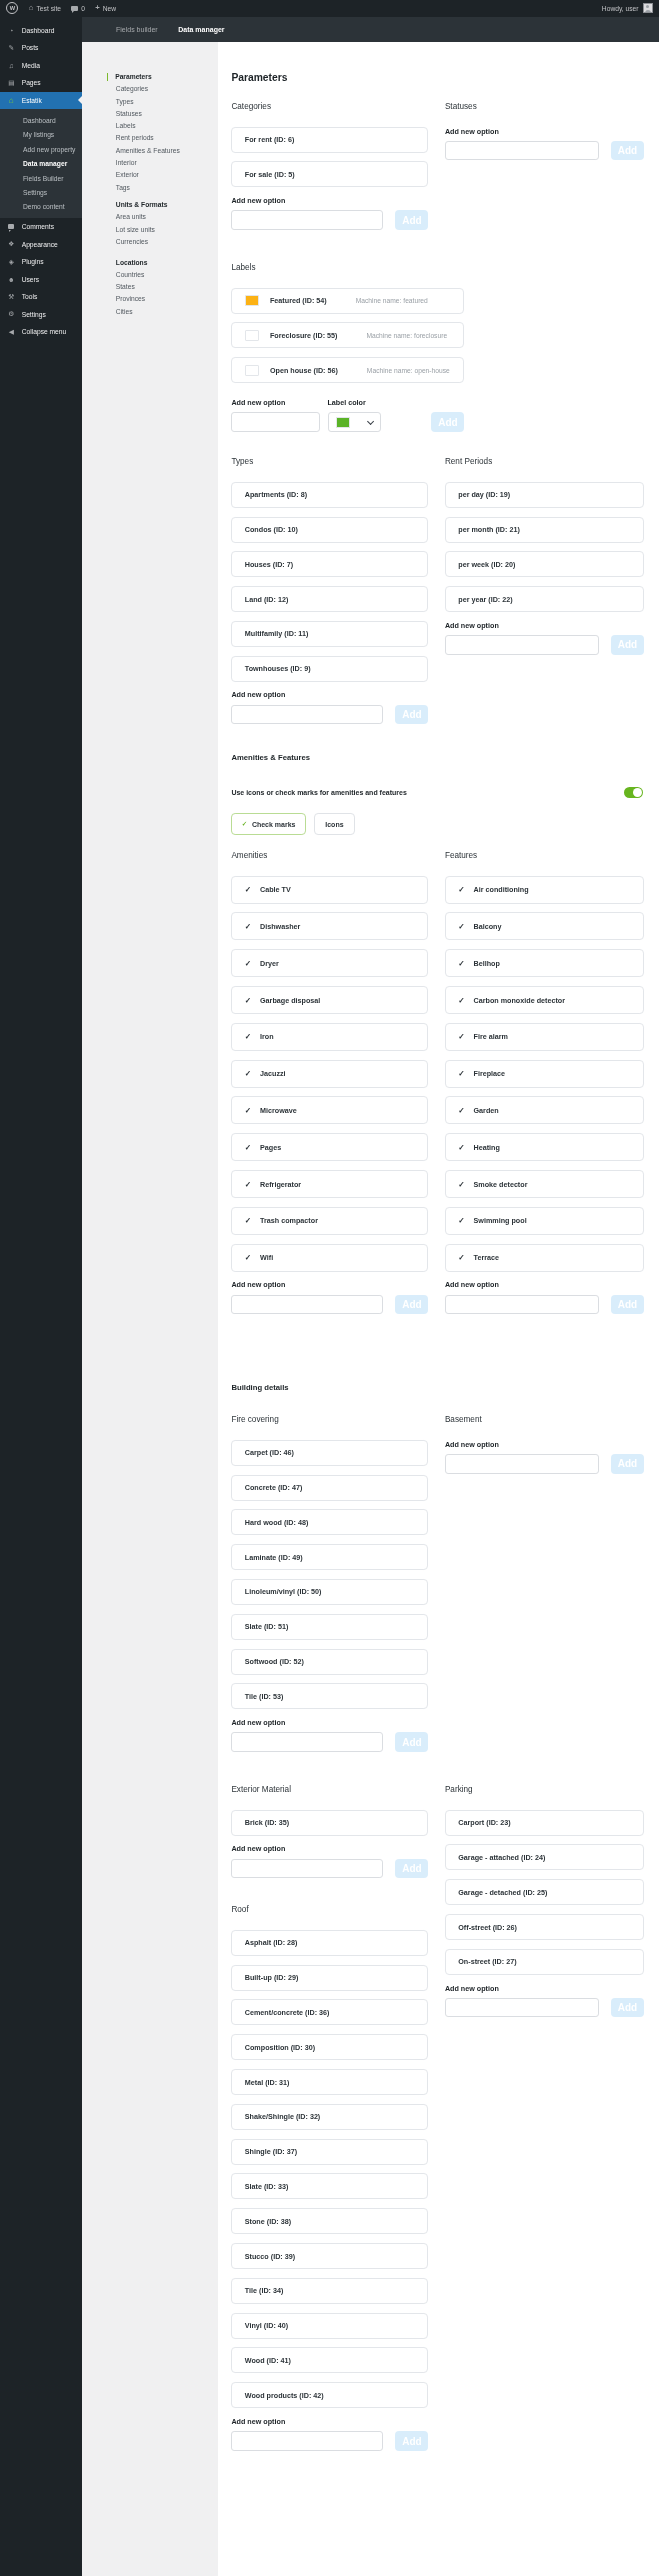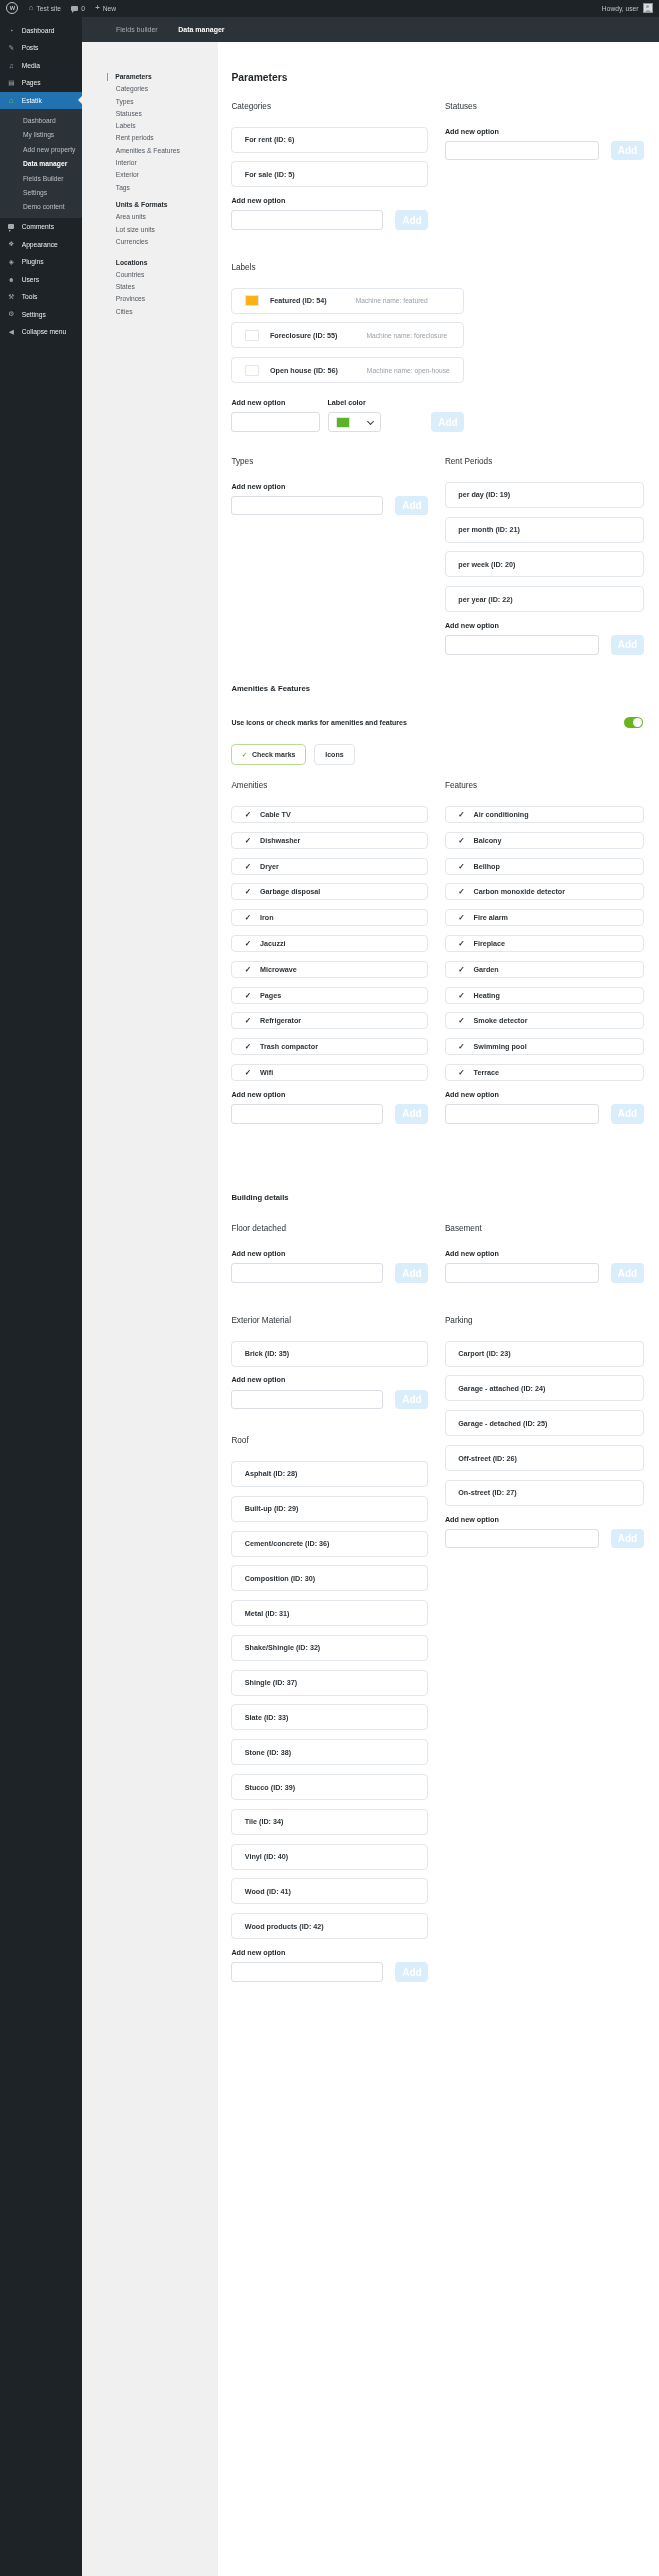--- a/index.html
+++ b/index.html
@@ -60,21 +60,21 @@
   .h1{font-size:10.3px;line-height:12.4px;font-weight:700;color:#1d2327;margin:0}
   .h2{font-size:8.2px;line-height:10.3px;font-weight:400;color:#2c3338;margin:0 0 14.4px}
   .h-bold{font-size:7.7px;line-height:10.3px;font-weight:700;color:#1d2327;margin:0}
 
   .row{display:grid;grid-template-columns:197px 199px;column-gap:16.5px;align-items:start}
   .row1{margin-top:17.5px}
 
   .opt{height:26px;box-sizing:border-box;border:0.5px solid #e3e6ea;border-radius:4.1px;background:#fff;
        display:flex;align-items:center;padding:0 12.4px;font-size:7.2px;font-weight:600;color:#2c3338;
        margin-bottom:8.8px;cursor:pointer}
-  .opt.am{height:17px}
+  .opt.am{height:28px}
   .check{margin-right:8.8px;color:#2c3338;font-weight:700;font-size:7.7px}
   .check::before{content:"\2713"}
 
   .add-label{font-size:7.2px;font-weight:700;color:#1d2327;margin:6.2px 0 5.2px}
   .add-row{display:flex;align-items:flex-start}
   .add-input{height:19.6px;box-sizing:border-box;flex:1;border:0.5px solid #dadde1;border-radius:3.1px;
              margin-right:12.4px;background:#fff;padding:0 5.2px;font-size:6.7px;outline:none}
   .add-btn{width:33px;height:19.6px;flex:0 0 33px;background:#d9edfb;color:#fff;font-weight:700;
            font-size:10px;border:none;border-radius:4.1px;cursor:pointer}
 
@@ -304,20 +304,29 @@
           <span class="swatch" style="background: rgb(91, 179, 39);"></span>
           <span class="chev"></span>
         </div>
         <button class="add-btn">Add</button>
       </div>
     </section>
 
     <div class="row" style="margin-top:25px">
       <section>
         <h2 class="h2">Types</h2>
+        <div>
+
+        <div class="opt">Apartments (ID: 8)</div>
+            <div class="opt">Condos (ID: 10)</div>
+            <div class="opt">Houses (ID: 7)</div>
+            <div class="opt">Land (ID: 12)</div>
+            <div class="opt">Multifamily (ID: 11)</div>
+            <div class="opt">Townhouses (ID: 9)</div>
+          </div>
         <div class="add-label">Add new option</div>
         <div class="add-row">
           <input class="add-input" style="">
           <button class="add-btn">Add</button>
         </div>
       </section>
       <section>
         <h2 class="h2">Rent Periods</h2>
         <div>
 
@@ -461,21 +470,32 @@
           <input class="add-input" style="">
           <button class="add-btn">Add</button>
         </div>
       </section>
     </div>
 
     <h2 class="h-bold bd-head">Building details</h2>
 
     <div class="row row-bd">
       <section>
-        <h2 class="h2">Floor detached</h2>
+        <h2 class="h2">Fire covering</h2>
+        <div>
+
+        <div class="opt">Carpet (ID: 46)</div>
+            <div class="opt">Concrete (ID: 47)</div>
+            <div class="opt">Hard wood (ID: 48)</div>
+            <div class="opt">Laminate (ID: 49)</div>
+            <div class="opt">Linoleum/vinyl (ID: 50)</div>
+            <div class="opt">Slate (ID: 51)</div>
+            <div class="opt">Softwood (ID: 52)</div>
+            <div class="opt">Tile (ID: 53)</div>
+          </div>
         <div class="add-label">Add new option</div>
         <div class="add-row">
           <input class="add-input" style="">
           <button class="add-btn">Add</button>
         </div>
       </section>
       <section>
         <h2 class="h2">Basement</h2>
         <div class="add-label">Add new option</div>
         <div class="add-row">

